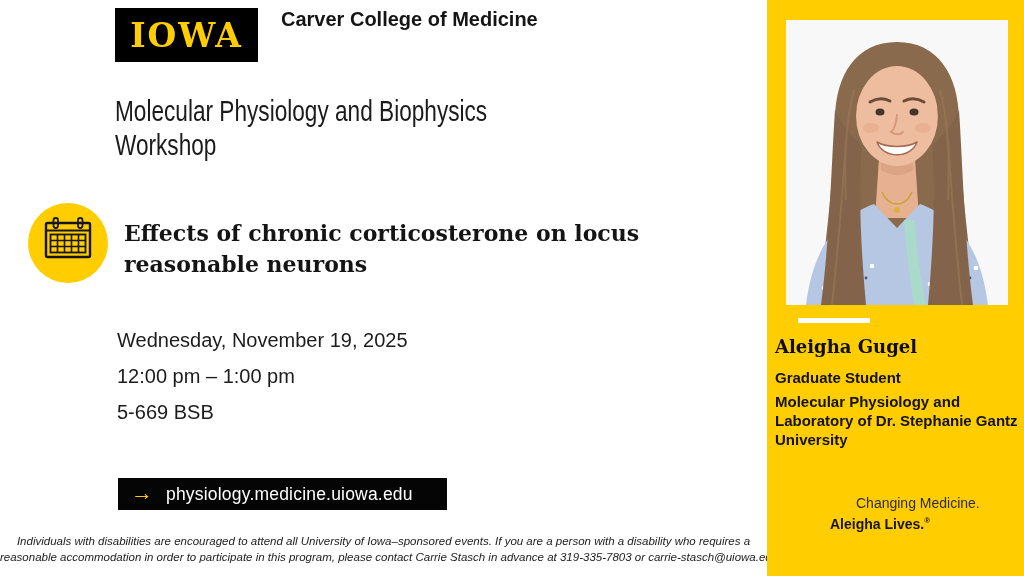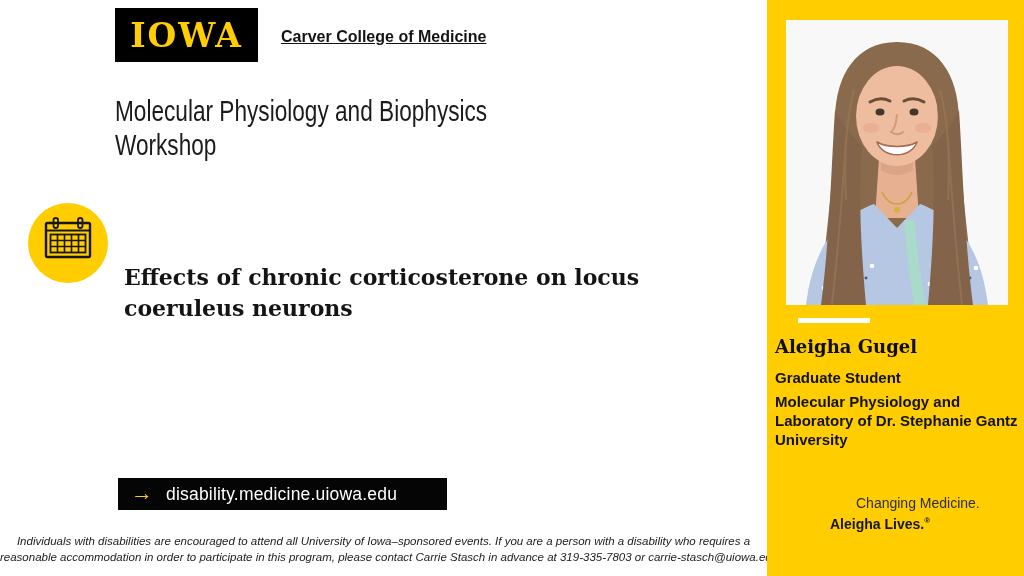--- a/index.html
+++ b/index.html
@@ -8,34 +8,34 @@
   .canvas { position:absolute; left:0; top:0; width:1024px; height:576px; background:#4c1d95; }
 
   
   .main { position:absolute; left:0; top:0; width:767px; height:576px; background:#ffffff; }
 
   .logo-block { position:absolute; left:115px; top:8px; width:143px; height:54px;
                 background:#000; display:flex; align-items:center; justify-content:center; }
   .logo-text { color:#FFCD00; font-family:"DejaVu Serif", serif; font-weight:bold;
                font-size:33px; letter-spacing:2px; transform:scaleY(1.04); }
 
-  .college { position:absolute; left:281px; top:28px; font-size:16px; font-weight:bold; color:#141414;text-decoration:underline; }
+  .college { position:absolute; left:281px; top:8px; font-size:20px; font-weight:bold; color:#141414; }
 
   .workshop-title { position:absolute; left:115px; top:94px; color:#1b1b1b;
                     font-size:29px; line-height:34px; transform:scaleX(0.78);
                     transform-origin:left top; white-space:nowrap; }
   .wt-line { display:block; }
 
   .calendar-badge { position:absolute; left:28px; top:203px; width:80px; height:80px;
                     border-radius:50%; background:#FFCD00;
                     display:flex; align-items:center; justify-content:center; }
 
   .event-title { position:absolute; left:124px; top:218px; color:#141414;
                  font-family:"DejaVu Serif", serif; font-weight:bold;
-                 font-size:22px; line-height:31px;margin-top:44px; }
+                 font-size:22px; line-height:31px; }
   .et-line { display:block; }
 
   .details { position:absolute; left:117px; top:329px; font-size:20px; color:#1c1c1c; }
   .detail { margin-bottom:13px; line-height:23px; }
 
   .link-button { position:absolute; left:118px; top:478px; width:329px; height:32px;
                  background:#050505; display:flex; align-items:center;
                  padding:0 10px 0 13px; gap:13px; cursor:pointer; }
   .arrow { color:#FFCD00; font-size:22px; font-weight:bold; line-height:1; margin-top:-2px; }
   .url { color:#ffffff; font-size:17.5px; letter-spacing:0.2px; }
@@ -85,27 +85,32 @@
         <rect x="38" y="3" width="4.5" height="10" rx="2.2" fill="#FFCD00" stroke="#161616" stroke-width="1.8"></rect>
         <rect x="6" y="8" width="44" height="34" rx="1.5" fill="none" stroke="#161616" stroke-width="2.4"></rect>
         <line x1="6" y1="15.5" x2="50" y2="15.5" stroke="#161616" stroke-width="2.2"></line>
         <rect x="10.5" y="19.5" width="35" height="18" fill="none" stroke="#161616" stroke-width="1.8"></rect>
         <path d="M17.5,19.5 V37.5 M24.5,19.5 V37.5 M31.5,19.5 V37.5 M38.5,19.5 V37.5 M10.5,25.5 H45.5 M10.5,31.5 H45.5" stroke="#161616" stroke-width="1.6" fill="none"></path>
       </svg>
     </div>
 
     <div class="event-title">
       <span class="et-line">Effects of chronic corticosterone on locus</span>
-      <span class="et-line">coeruleus neurons</span>
-    </div>
-
+      <span class="et-line">reasonable neurons</span>
+    </div>
+
+    <div class="details">
+      <div class="detail">Wednesday, November 19, 2025</div>
+      <div class="detail">12:00 pm – 1:00 pm</div>
+      <div class="detail">5-669 BSB</div>
+    </div>
 
     <div class="link-button">
       <span class="arrow">→</span>
-      <span class="url">disability.medicine.uiowa.edu</span>
+      <span class="url">physiology.medicine.uiowa.edu</span>
     </div>
 
     <div class="disclaimer">
       <span class="disc-line">Individuals with disabilities are encouraged to attend all University of Iowa–sponsored events. If you are a person with a disability who requires a</span>
       <span class="disc-line">reasonable accommodation in order to participate in this program, please contact Carrie Stasch in advance at 319-335-7803 or carrie-stasch@uiowa.edu</span>
     </div>
   </div>
 
   <div class="sidebar">
 

